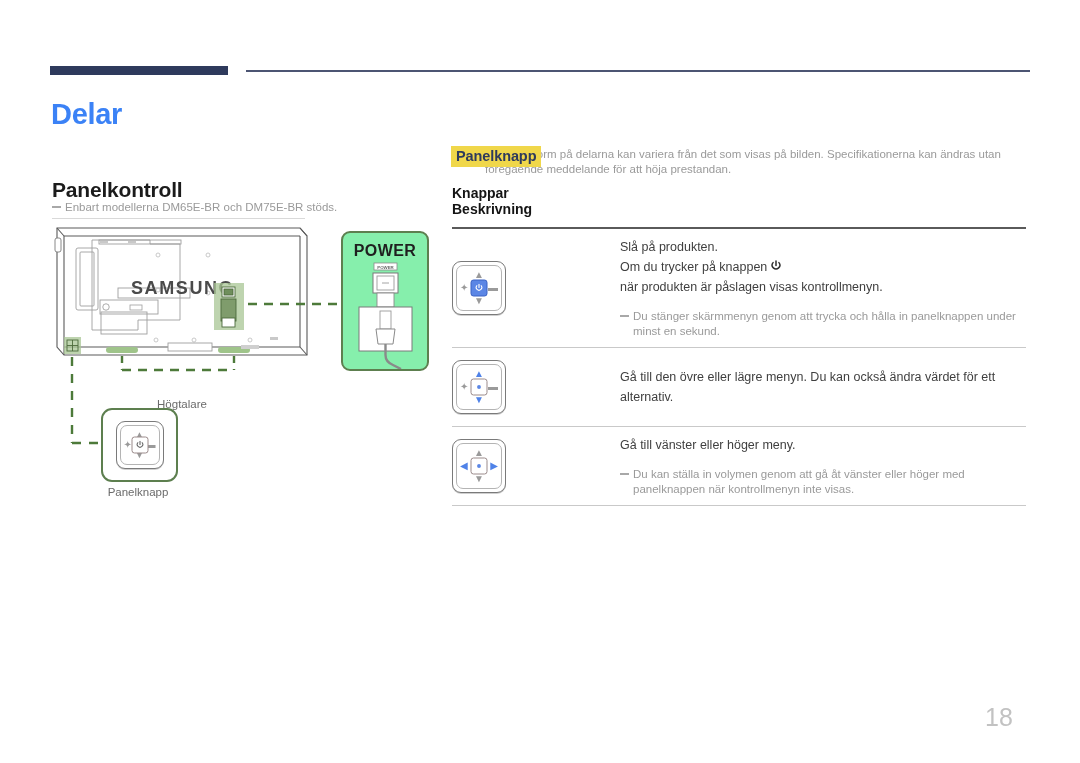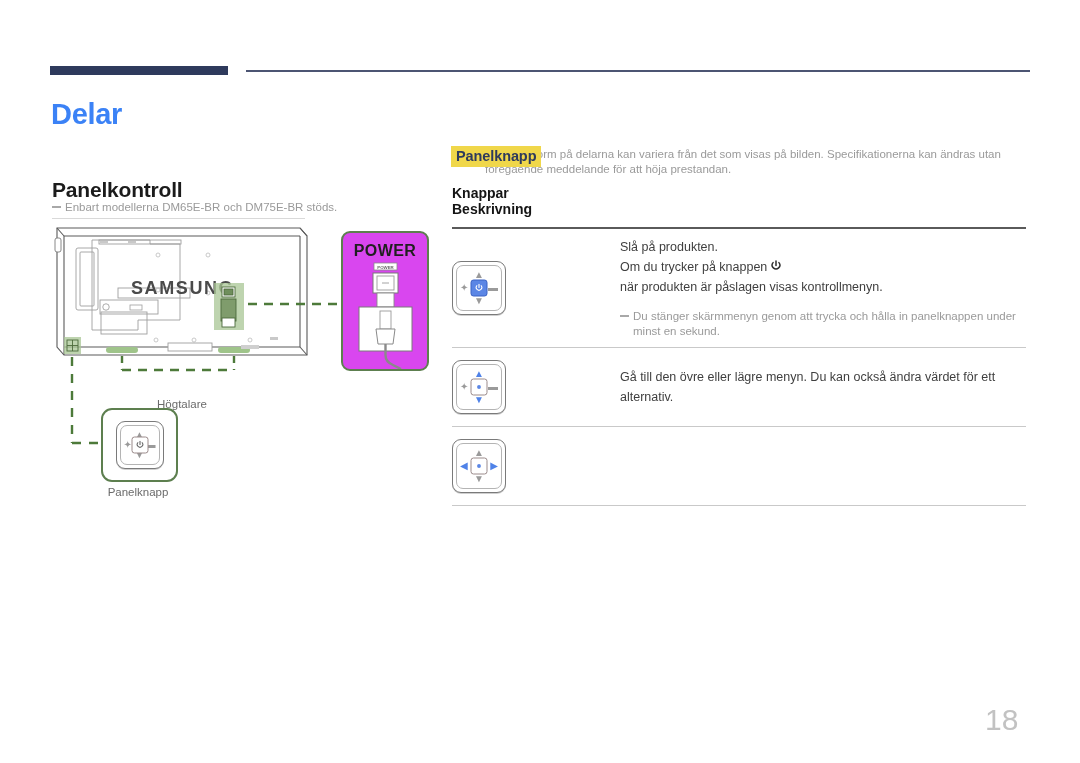--- a/index.html
+++ b/index.html
@@ -187,21 +187,21 @@
 
   
   .diagram { position: absolute; left: 0; top: 0; }
 
   .callout-power {
     position: absolute;
     left: 341px; top: 231px;
     width: 84px; height: 136px;
     border: 2.2px solid #5d7f4f;
     border-radius: 9px;
-    background: #d946ef;
+    background: #86efac;
   }
   .callout-power .lbl {
     position: absolute;
     left: 0; right: 0; top: 9px;
     text-align: center;
     font-size: 16px;
     font-weight: bold;
     color: #1f1f1f;
     letter-spacing: 0.4px;
   }
@@ -220,21 +220,21 @@
     font-size: 11.5px;
     color: #6b6b6b;
     text-align: center;
   }
   .cap-hogtalare { left: 118px; top: 398px; width: 128px; }
   .cap-panelknapp { left: 90px; top: 486px; width: 96px; }
 
   .page-num {
     position: absolute;
     left: 985px; top: 703px;
-    font-size: 30px;
+    font-size: 25px;
     color: #c2c2c2;
   }
 </style>
 </head>
 <body>
 
 <div class="header-rule-thick"></div>
 <div class="header-rule-thin"></div>
 
 <div class="page-title">Delar</div>
@@ -323,20 +323,27 @@
         <span class="ar down">▼</span>
         <span class="ar left blue">◀</span>
         <span class="ar right blue">▶</span>
         <div class="ctr">
           <svg width="9" height="9" viewBox="0 0 16 16">
             <circle cx="8" cy="8" r="3.4" fill="#5b86e5"></circle>
           </svg>
         </div>
       </div>
     </div>
+    <div class="cell-desc">
+      <div class="desc-line">Gå till vänster eller höger meny.</div>
+      <div class="note desc-note">
+        <span class="dash"></span>
+        <span>Du kan ställa in volymen genom att gå åt vänster eller höger med panelknappen när kontrollmenyn inte visas.</span>
+      </div>
+    </div>
   </div>
 </div>
 
 <svg class="diagram" width="440" height="520" viewBox="0 0 440 520">
 
   <g stroke="#5a5a5a" fill="none" stroke-width="1.1">
     <polygon points="57,228 300,228 307,236 307,355 64,355 57,347" fill="#ffffff"></polygon>
     <line x1="57" y1="228" x2="64" y2="236"></line>
     <line x1="64" y1="236" x2="300" y2="236"></line>
     <line x1="64" y1="236" x2="64" y2="355"></line>

